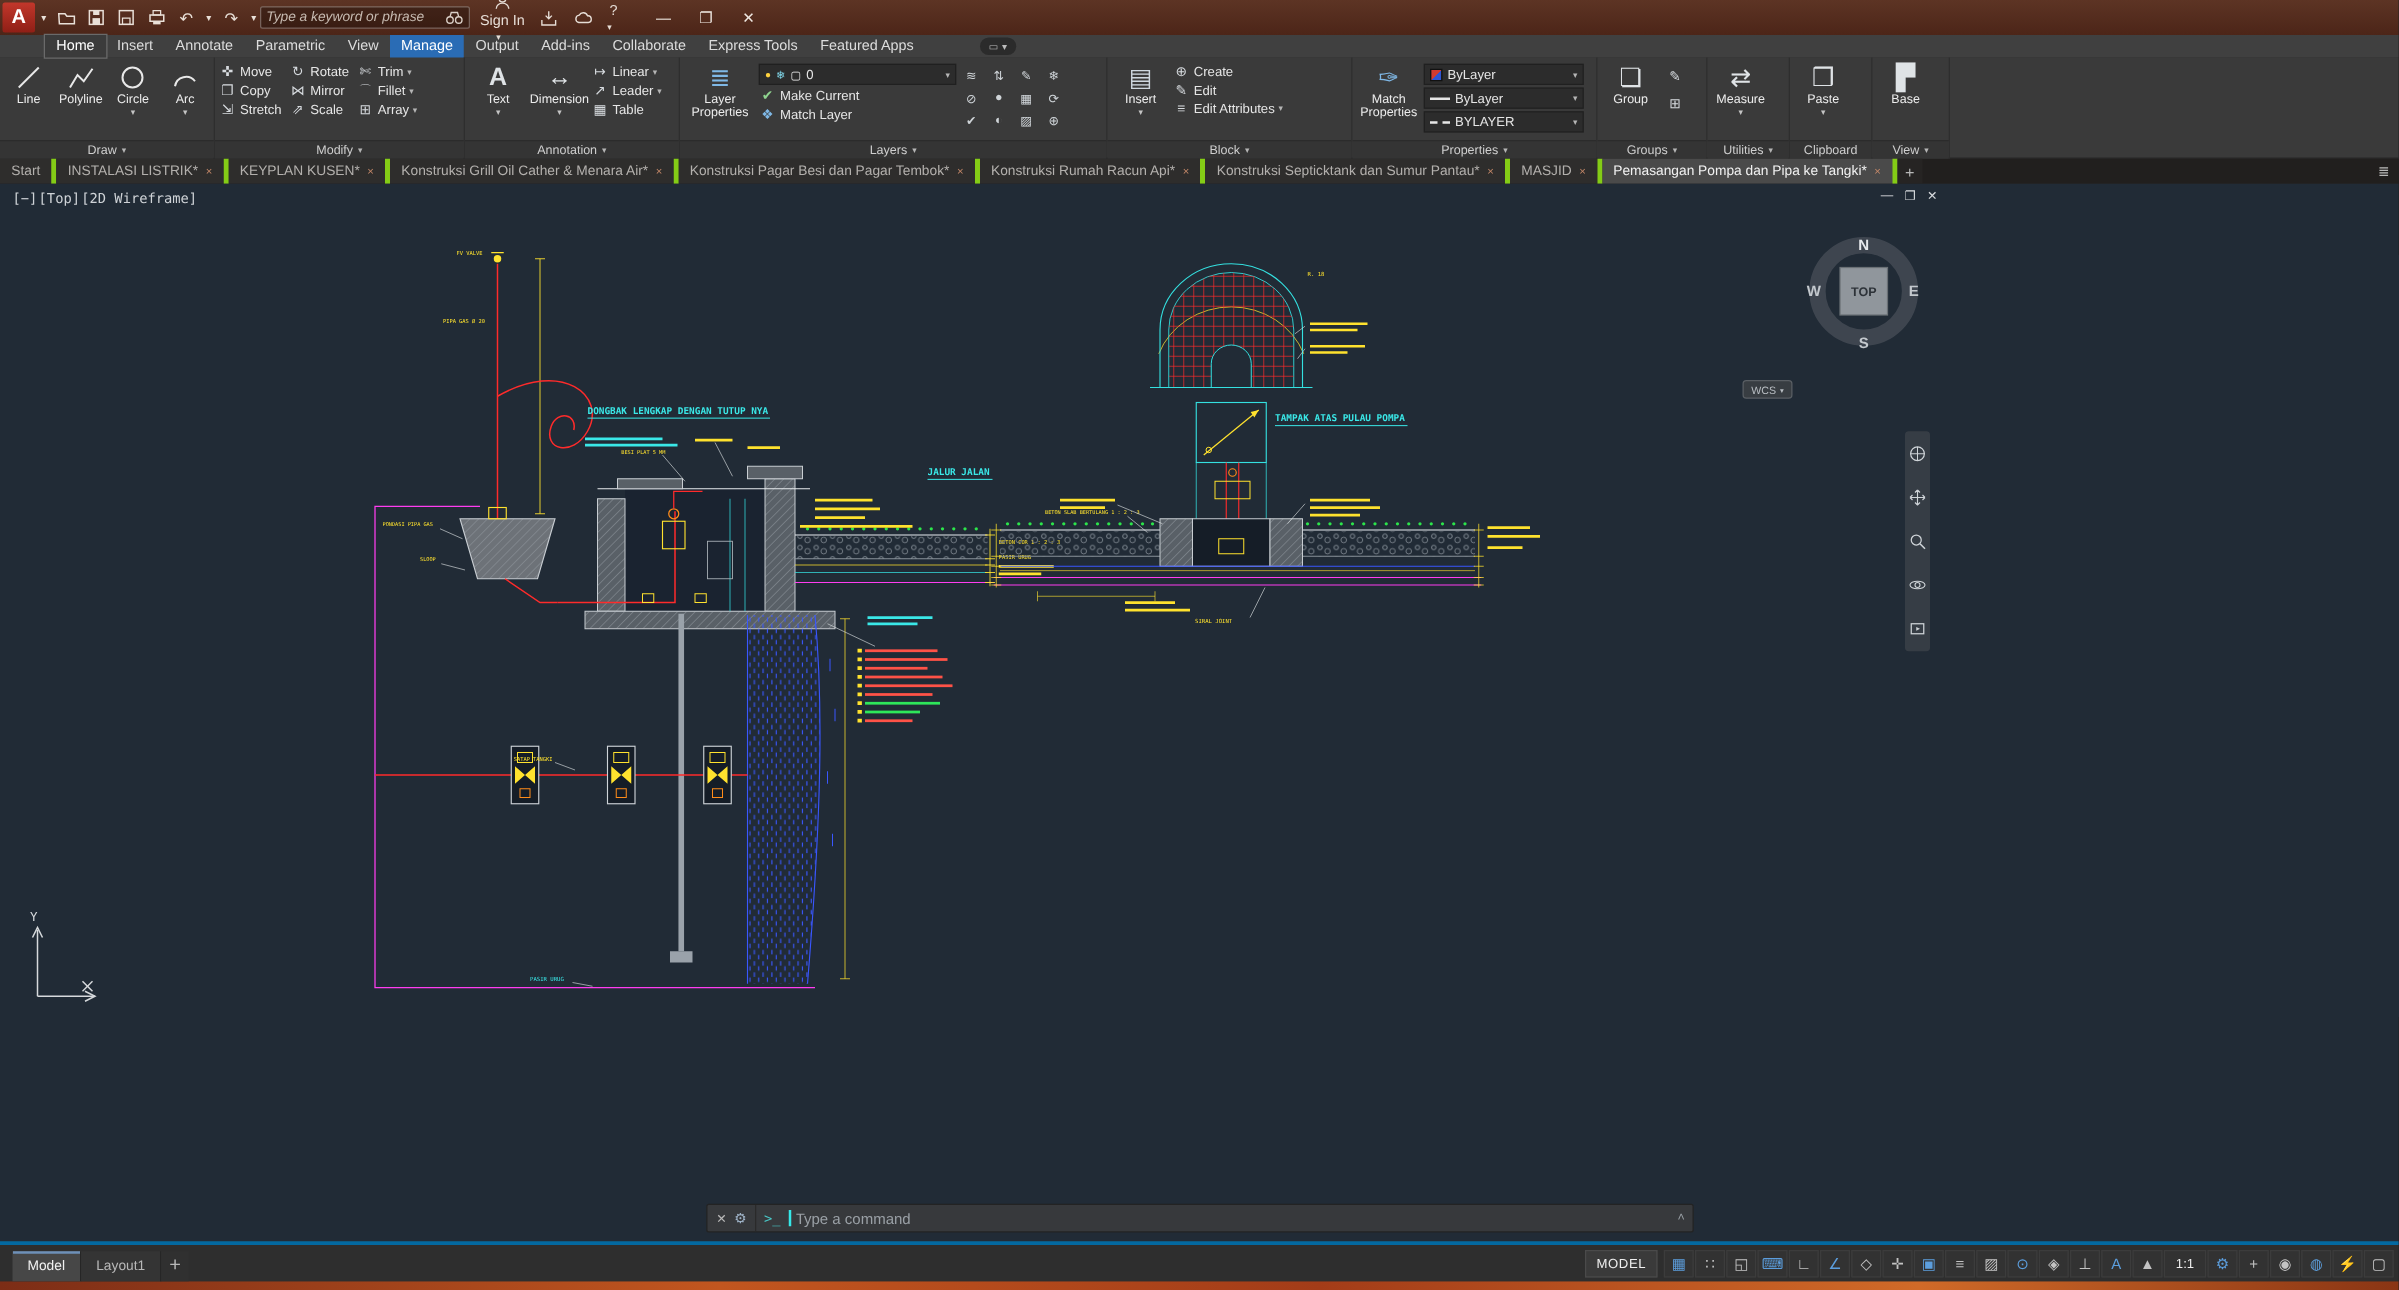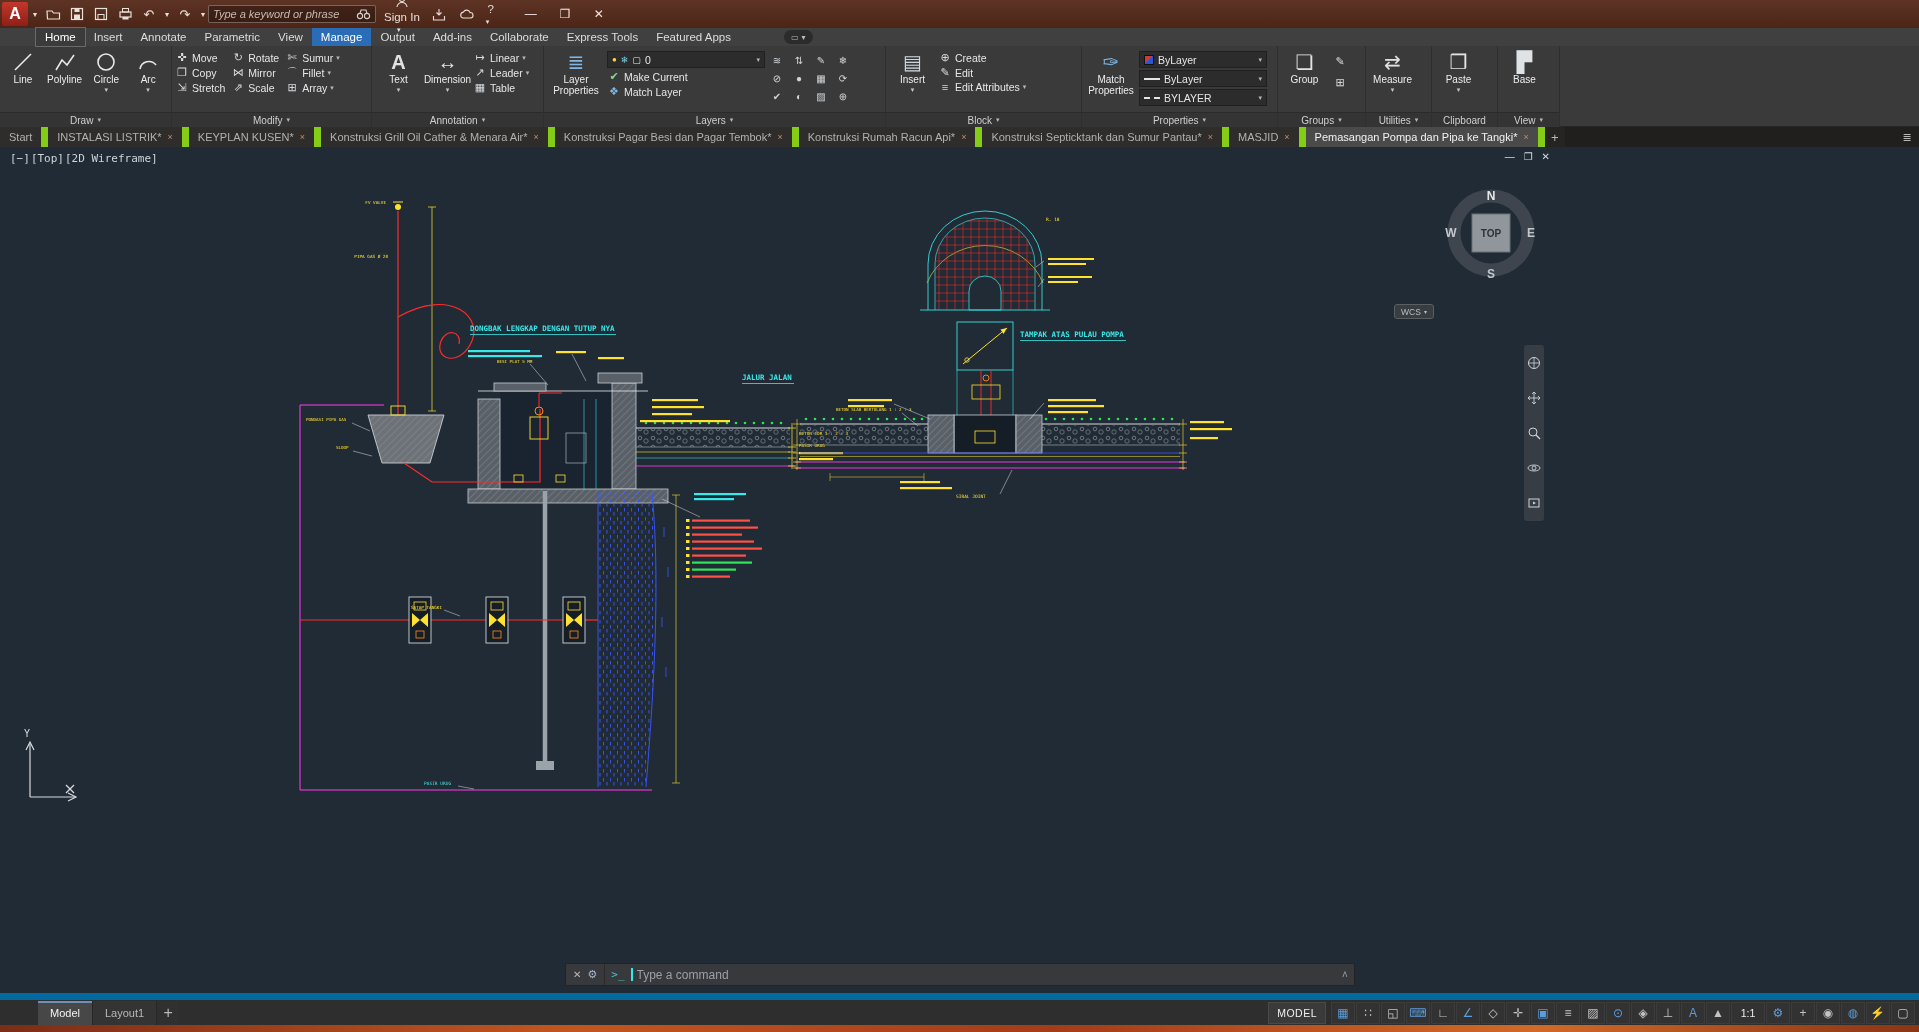--- a/index.html
+++ b/index.html
@@ -53,21 +53,21 @@
   .lwline { width:16px; height:2px; background:#e6e6e6; }
   .ltline { width:16px; height:0; border-top:2px dashed #e6e6e6; }
   .toolgrid { display:grid; grid-template-columns:repeat(4,20px); gap:1px 2px; padding-top:4px; }
   .tg { width:20px; height:17px; display:flex; align-items:center; justify-content:center; font-size:10px; color:#cfd4d8; }
   .minicol { display:flex; flex-direction:column; gap:3px; padding-top:4px; }
   .mini { width:20px; height:18px; display:flex; align-items:center; justify-content:center; font-size:11px; color:#d6dade; }
 
   
   .filetabs { height:20px; background:#211f1e; display:flex; align-items:flex-end; }
   .ftwrap { display:flex; height:20px; }
-  .ftab { display:flex; align-items:center; gap:6px; height:20px; padding:0 9px; background:#2e2d2c; border-right:7px solid #84cc16; color:#b3b0ad; font-size:11px; white-space:nowrap; }
+  .ftab { display:flex; align-items:center; gap:6px; height:20px; padding:0 9px; background:#2e2d2c; border-right:4px solid #84cc16; color:#b3b0ad; font-size:11px; white-space:nowrap; }
   .ftab.active { background:#4a4a4a; color:#f1f1f1; }
   .ftab .ftx { color:#c88a6a; font-size:9px; }
   .ftplus { width:20px; height:20px; display:flex; align-items:center; justify-content:center; color:#b8b8b8; font-size:13px; background:#262423; }
   .ftmenu { margin-left:auto; width:24px; height:20px; display:flex; align-items:center; justify-content:center; color:#b8b8b8; font-size:11px; }
 
   
   .canvas { position:relative; width:1919px; height:846px; background:#212b36; overflow:hidden; }
   .draw-svg { position:absolute; left:0; top:0; }
   .vplabel { position:absolute; left:10px; top:5px; font-family:"DejaVu Sans Mono",monospace; font-size:11px; color:#cfd3d7; display:flex; gap:1px; }
   .vpbtns { position:absolute; right:369px; top:4px; display:flex; gap:9px; color:#d7dadd; font-size:10px; }
@@ -78,21 +78,21 @@
   .cmdbar .cblock { display:flex; align-items:center; gap:6px; padding:0 7px; border-right:1px solid #2a2a2a; height:100%; color:#b9b9b9; }
   .cmdbar .cx { font-size:10px; }
   .cmdbar .cgear { font-size:11px; color:#9fb3c8; }
   .cmdprompt { margin-left:6px; color:#49c8c8; font-family:"DejaVu Sans Mono",monospace; font-size:11px; }
   .caret { width:2px; height:13px; background:#35e8e8; margin-left:6px; }
   .cmdbar input { flex:1; background:transparent; border:none; outline:none; color:#cfcfcf; font-family:Liberation Sans, sans-serif; font-size:12px; margin-left:4px; }
   .cmdbar input::placeholder { color:#9aa0a6; }
   .cmdup { width:18px; text-align:center; color:#9aa0a6; font-size:10px; }
 
   
-  .statusbar { position:relative; height:32px; background:#2e2e2e; display:flex; align-items:center; border-top:7px solid #0369a1;padding-left:28px; }
+  .statusbar { position:relative; height:32px; background:#2e2e2e; display:flex; align-items:center; border-top:3px solid #0369a1; }
   .layout-tabs { display:flex; align-items:flex-end; height:100%; padding-left:10px; }
   .ltab { height:24px; margin-top:8px; padding:0 12px; display:flex; align-items:center; font-size:11px; color:#b8b8b8; background:#343434; border-right:1px solid #262626; }
   .ltab.active { background:#474747; color:#f2f2f2; box-shadow:inset 0 2px 0 #6e90b8; }
   .lplus { width:22px; height:24px; margin-top:8px; display:flex; align-items:center; justify-content:center; color:#b8b8b8; background:#303030; }
   .sright { position:absolute; right:4px; display:flex; align-items:center; gap:1px; }
   .modelbtn { padding:0 8px; height:22px; display:flex; align-items:center; font-size:10.5px; letter-spacing:.5px; color:#f0f0f0; background:#3a3a3a; border:1px solid #4a4a4a; margin-right:4px; }
   .sic { width:24px; height:22px; display:flex; align-items:center; justify-content:center; font-size:12px; color:#c3c3c3; background:#323232; border:1px solid #3c3c3c; }
   .sic.on { color:#5c9edd; }
   .sic.txt { width:34px; font-size:10.5px; color:#eee; }
   .desktop-edge { height:7px; background:linear-gradient(90deg,#7c2d16,#c2561f 30%,#a33c18 55%,#d06a28 80%,#8a3514); }
@@ -250,21 +250,21 @@
           <div class="sb">
               <span class="ic">✜</span>
               <span>Move</span>
             </div>
           <div class="sb">
               <span class="ic">↻</span>
               <span>Rotate</span>
             </div>
           <div class="sb">
               <span class="ic">✄</span>
-              <span>Sumur</span>
+              <span>Trim</span>
               <span class="chev">▾</span>
             </div>
           <div class="sb">
               <span class="ic">❐</span>
               <span>Copy</span>
             </div>
           <div class="sb">
               <span class="ic">⋈</span>
               <span>Mirror</span>
             </div>

